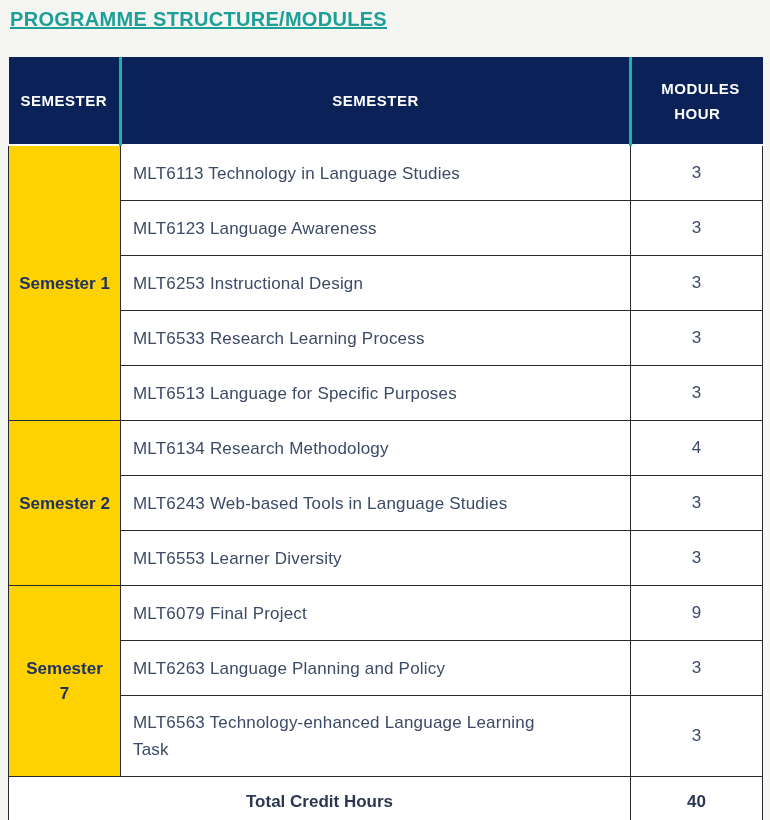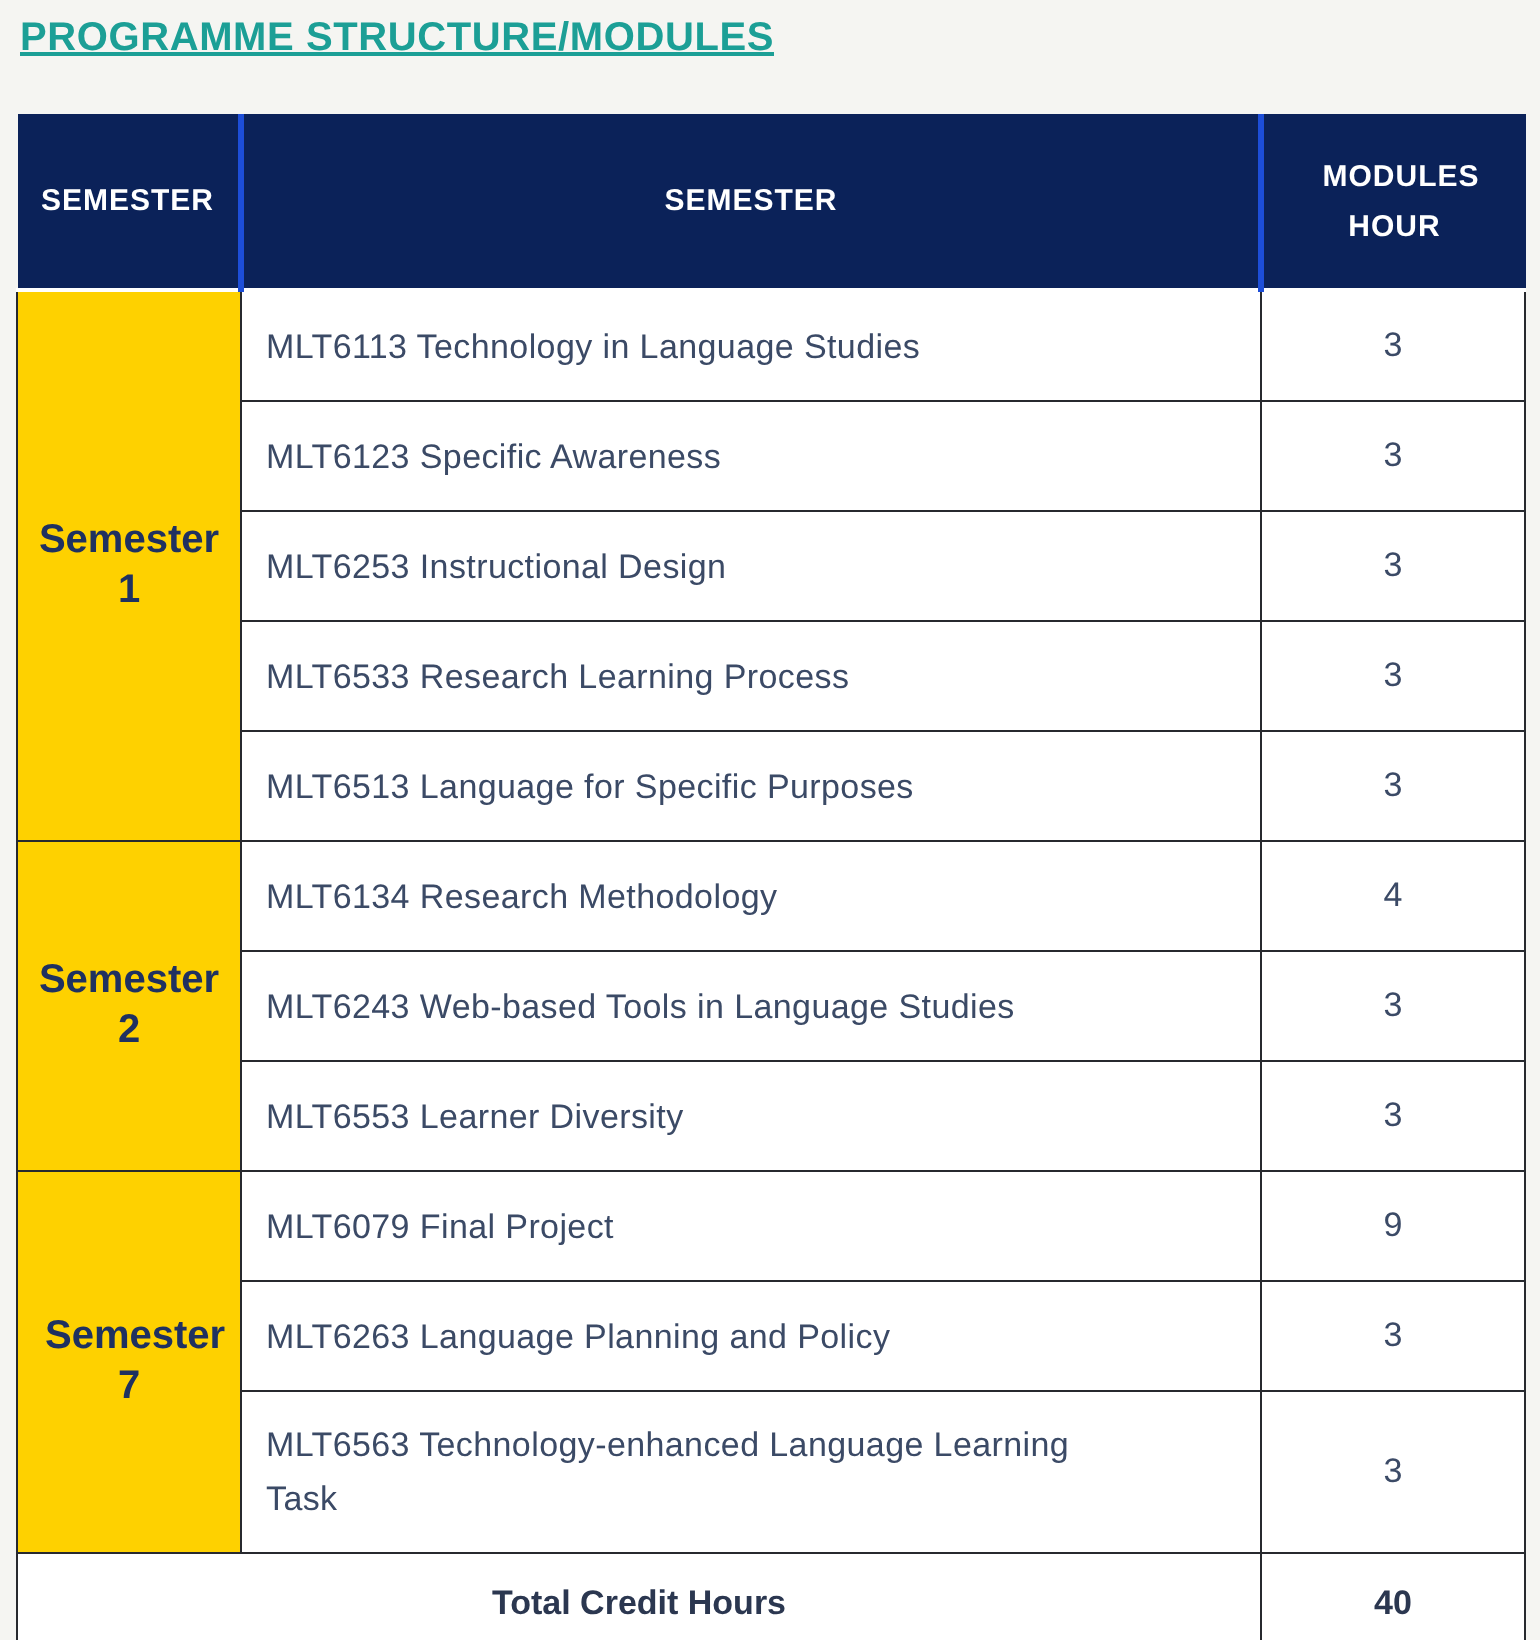--- a/index.html
+++ b/index.html
@@ -39,39 +39,39 @@
     height: 85px;
     font-size: 15px;
     font-weight: 700;
     letter-spacing: 0.5px;
     text-align: center;
     vertical-align: middle;
     border: 0;
     border-bottom: 2px solid #ffffff;
   }
   thead th:not(:last-child) {
-    border-right: 3px solid #1d4ed8;
+    border-right: 3px solid #14b8a6;
   }
   .credit-head-label {
     display: inline-block;
     max-width: 72px;
     line-height: 25px;
   }
 
   tbody td {
     border: 1.5px solid var(--border-color, #27292e);
     background: #ffffff;
     margin-top: 23px;
   }
   .semester-cell {
     background: var(--semester-bg, #fed100);
     text-align: center;
     vertical-align: middle;
     font-weight: 700;
-    font-size: 20px;
+    font-size: 17px;
     color: var(--semester-text, #1f3160);
     padding: 2px 4px;
   }
   .semester-cell span { line-height: 25px; }
   .subject-cell {
     padding: 13px 12px;
     font-size: 17px;
     line-height: 27px;
     color: var(--subject-text, #3b4a66);
     letter-spacing: 0.2px;
@@ -135,21 +135,21 @@
       </th>
     </tr>
   </thead>
   <tbody id="table-body">
     <tr>
         <td class="semester-cell" rowspan="5"><span>Semester 1</span></td>
     <td class="subject-cell"><span>MLT6113 Technology in Language Studies</span></td>
     <td class="credit-cell">3</td>
   </tr>
       <tr>
-    <td class="subject-cell"><span>MLT6123 Specific Awareness</span></td>
+    <td class="subject-cell"><span>MLT6123 Language Awareness</span></td>
     <td class="credit-cell">3</td>
   </tr>
       <tr>
     <td class="subject-cell"><span>MLT6253 Instructional Design</span></td>
     <td class="credit-cell">3</td>
   </tr>
       <tr>
     <td class="subject-cell"><span>MLT6533 Research Learning Process</span></td>
     <td class="credit-cell">3</td>
   </tr>

